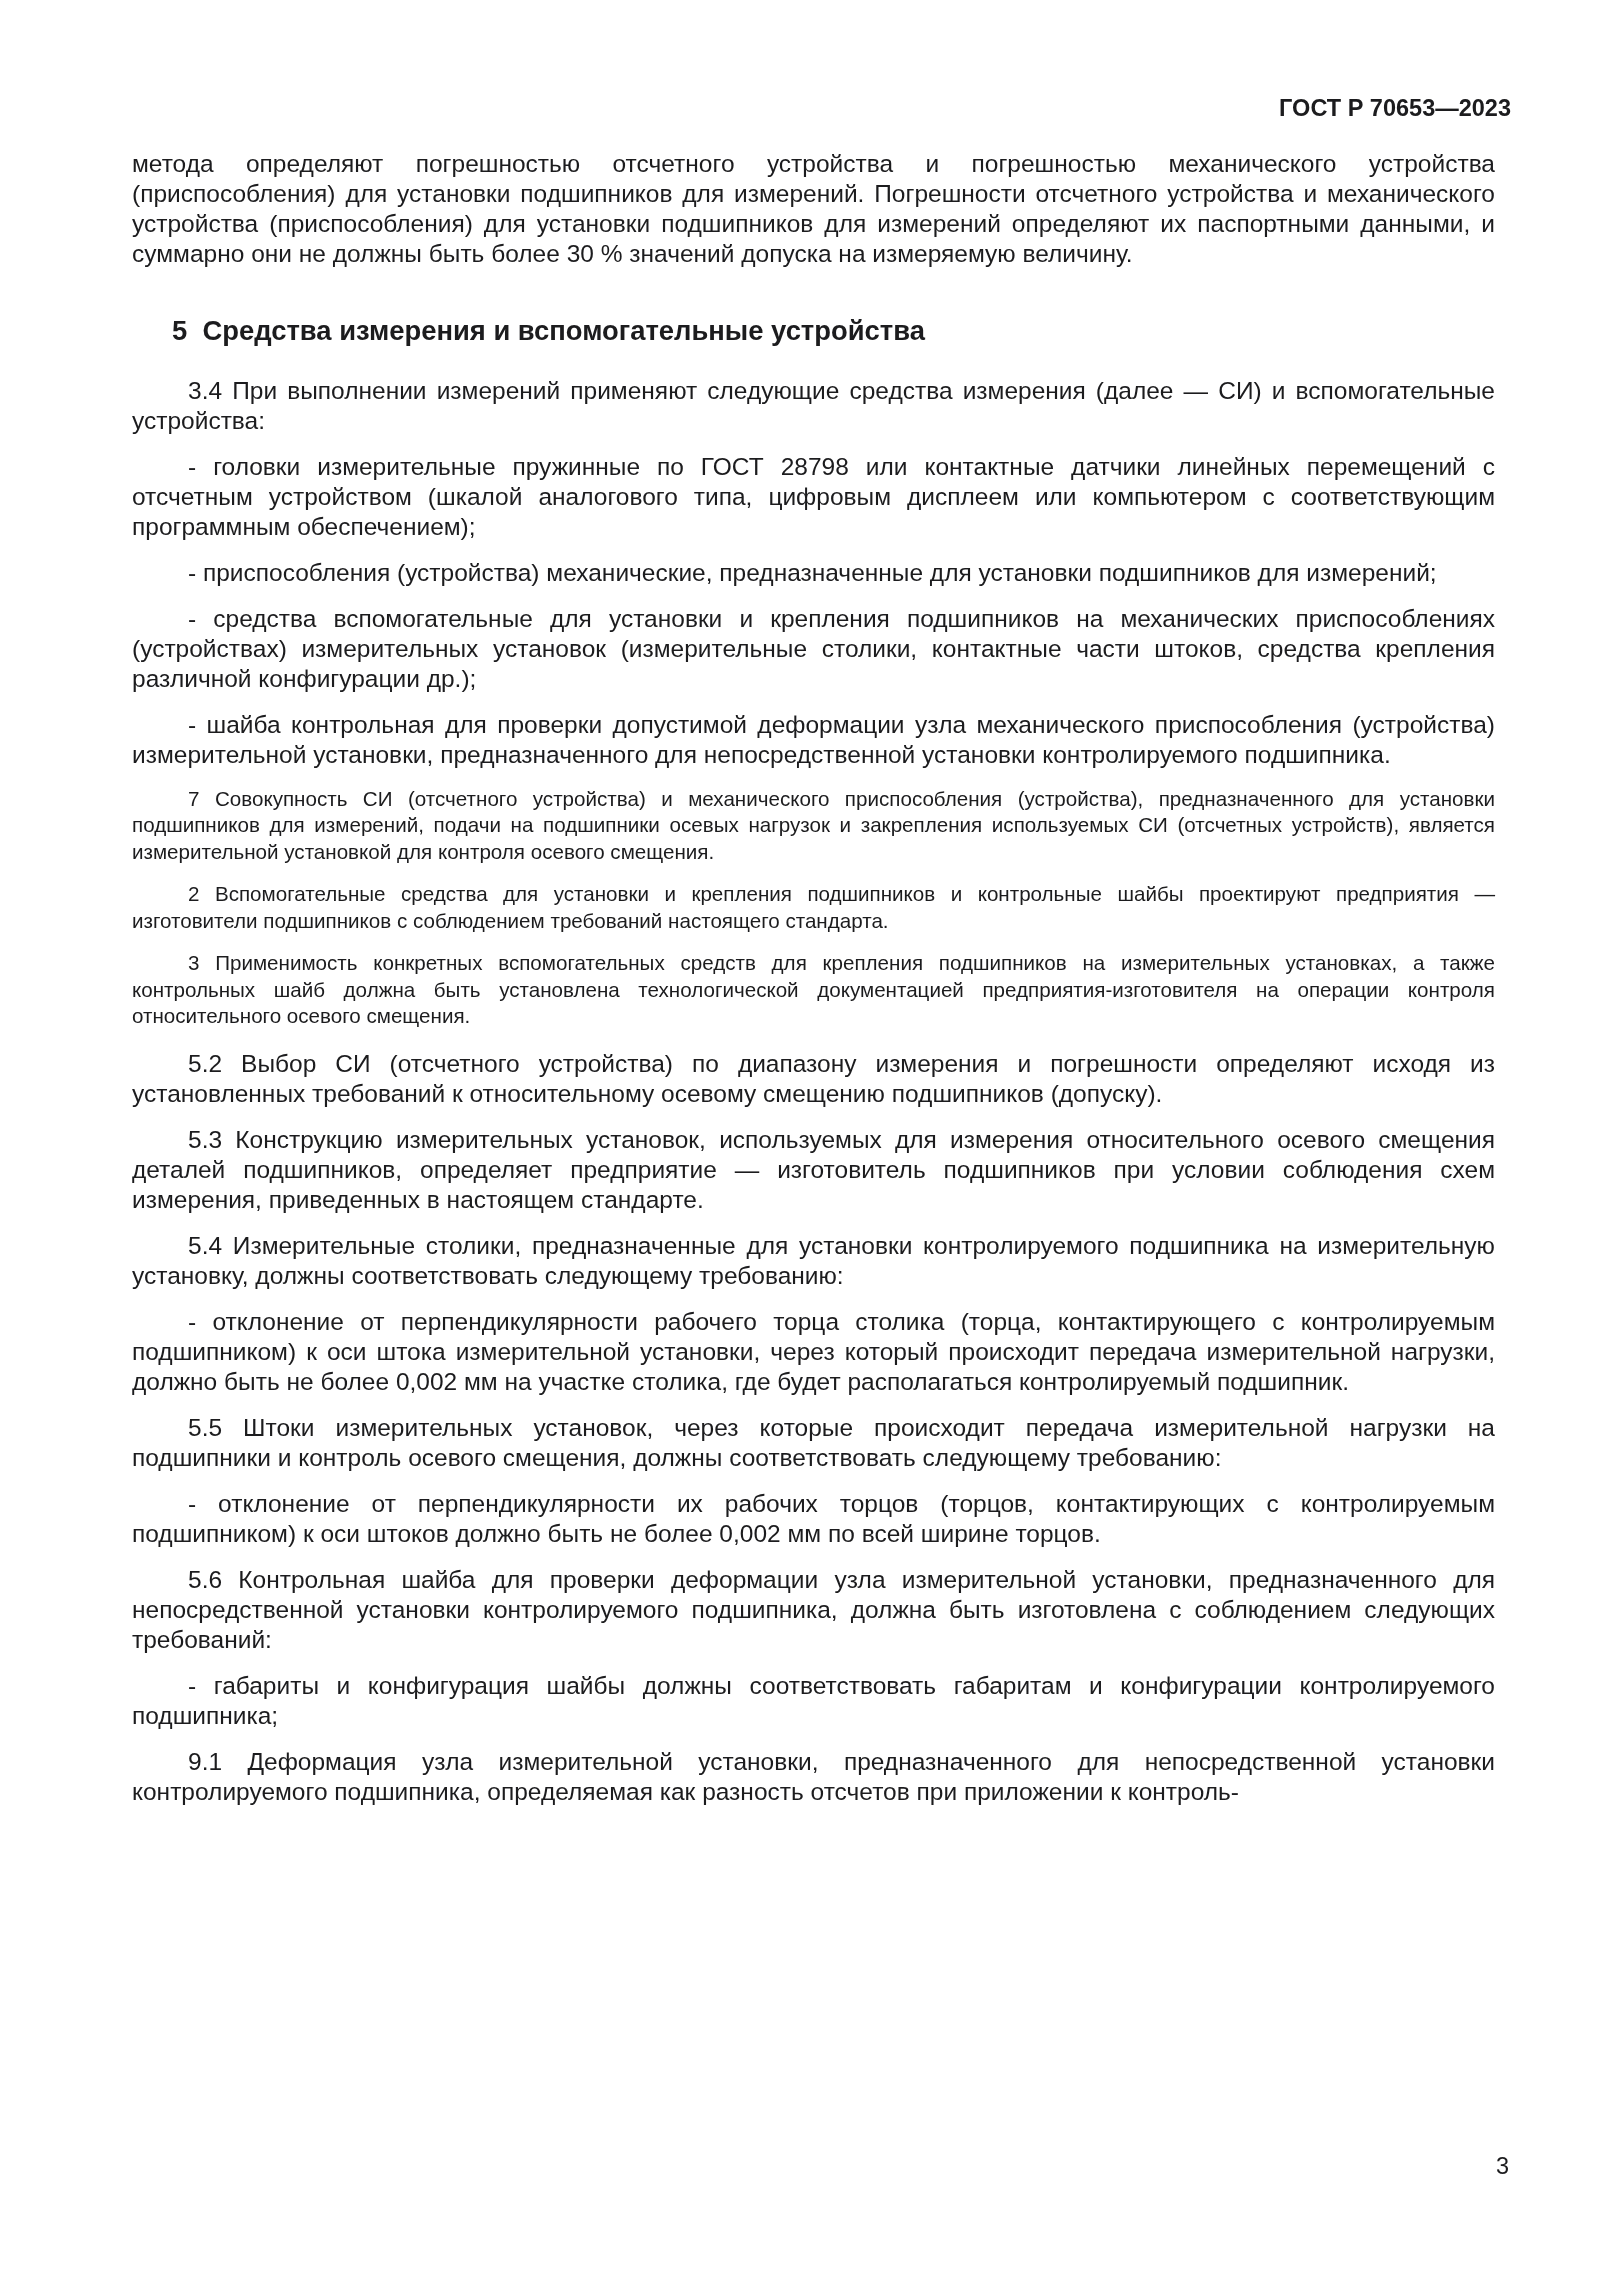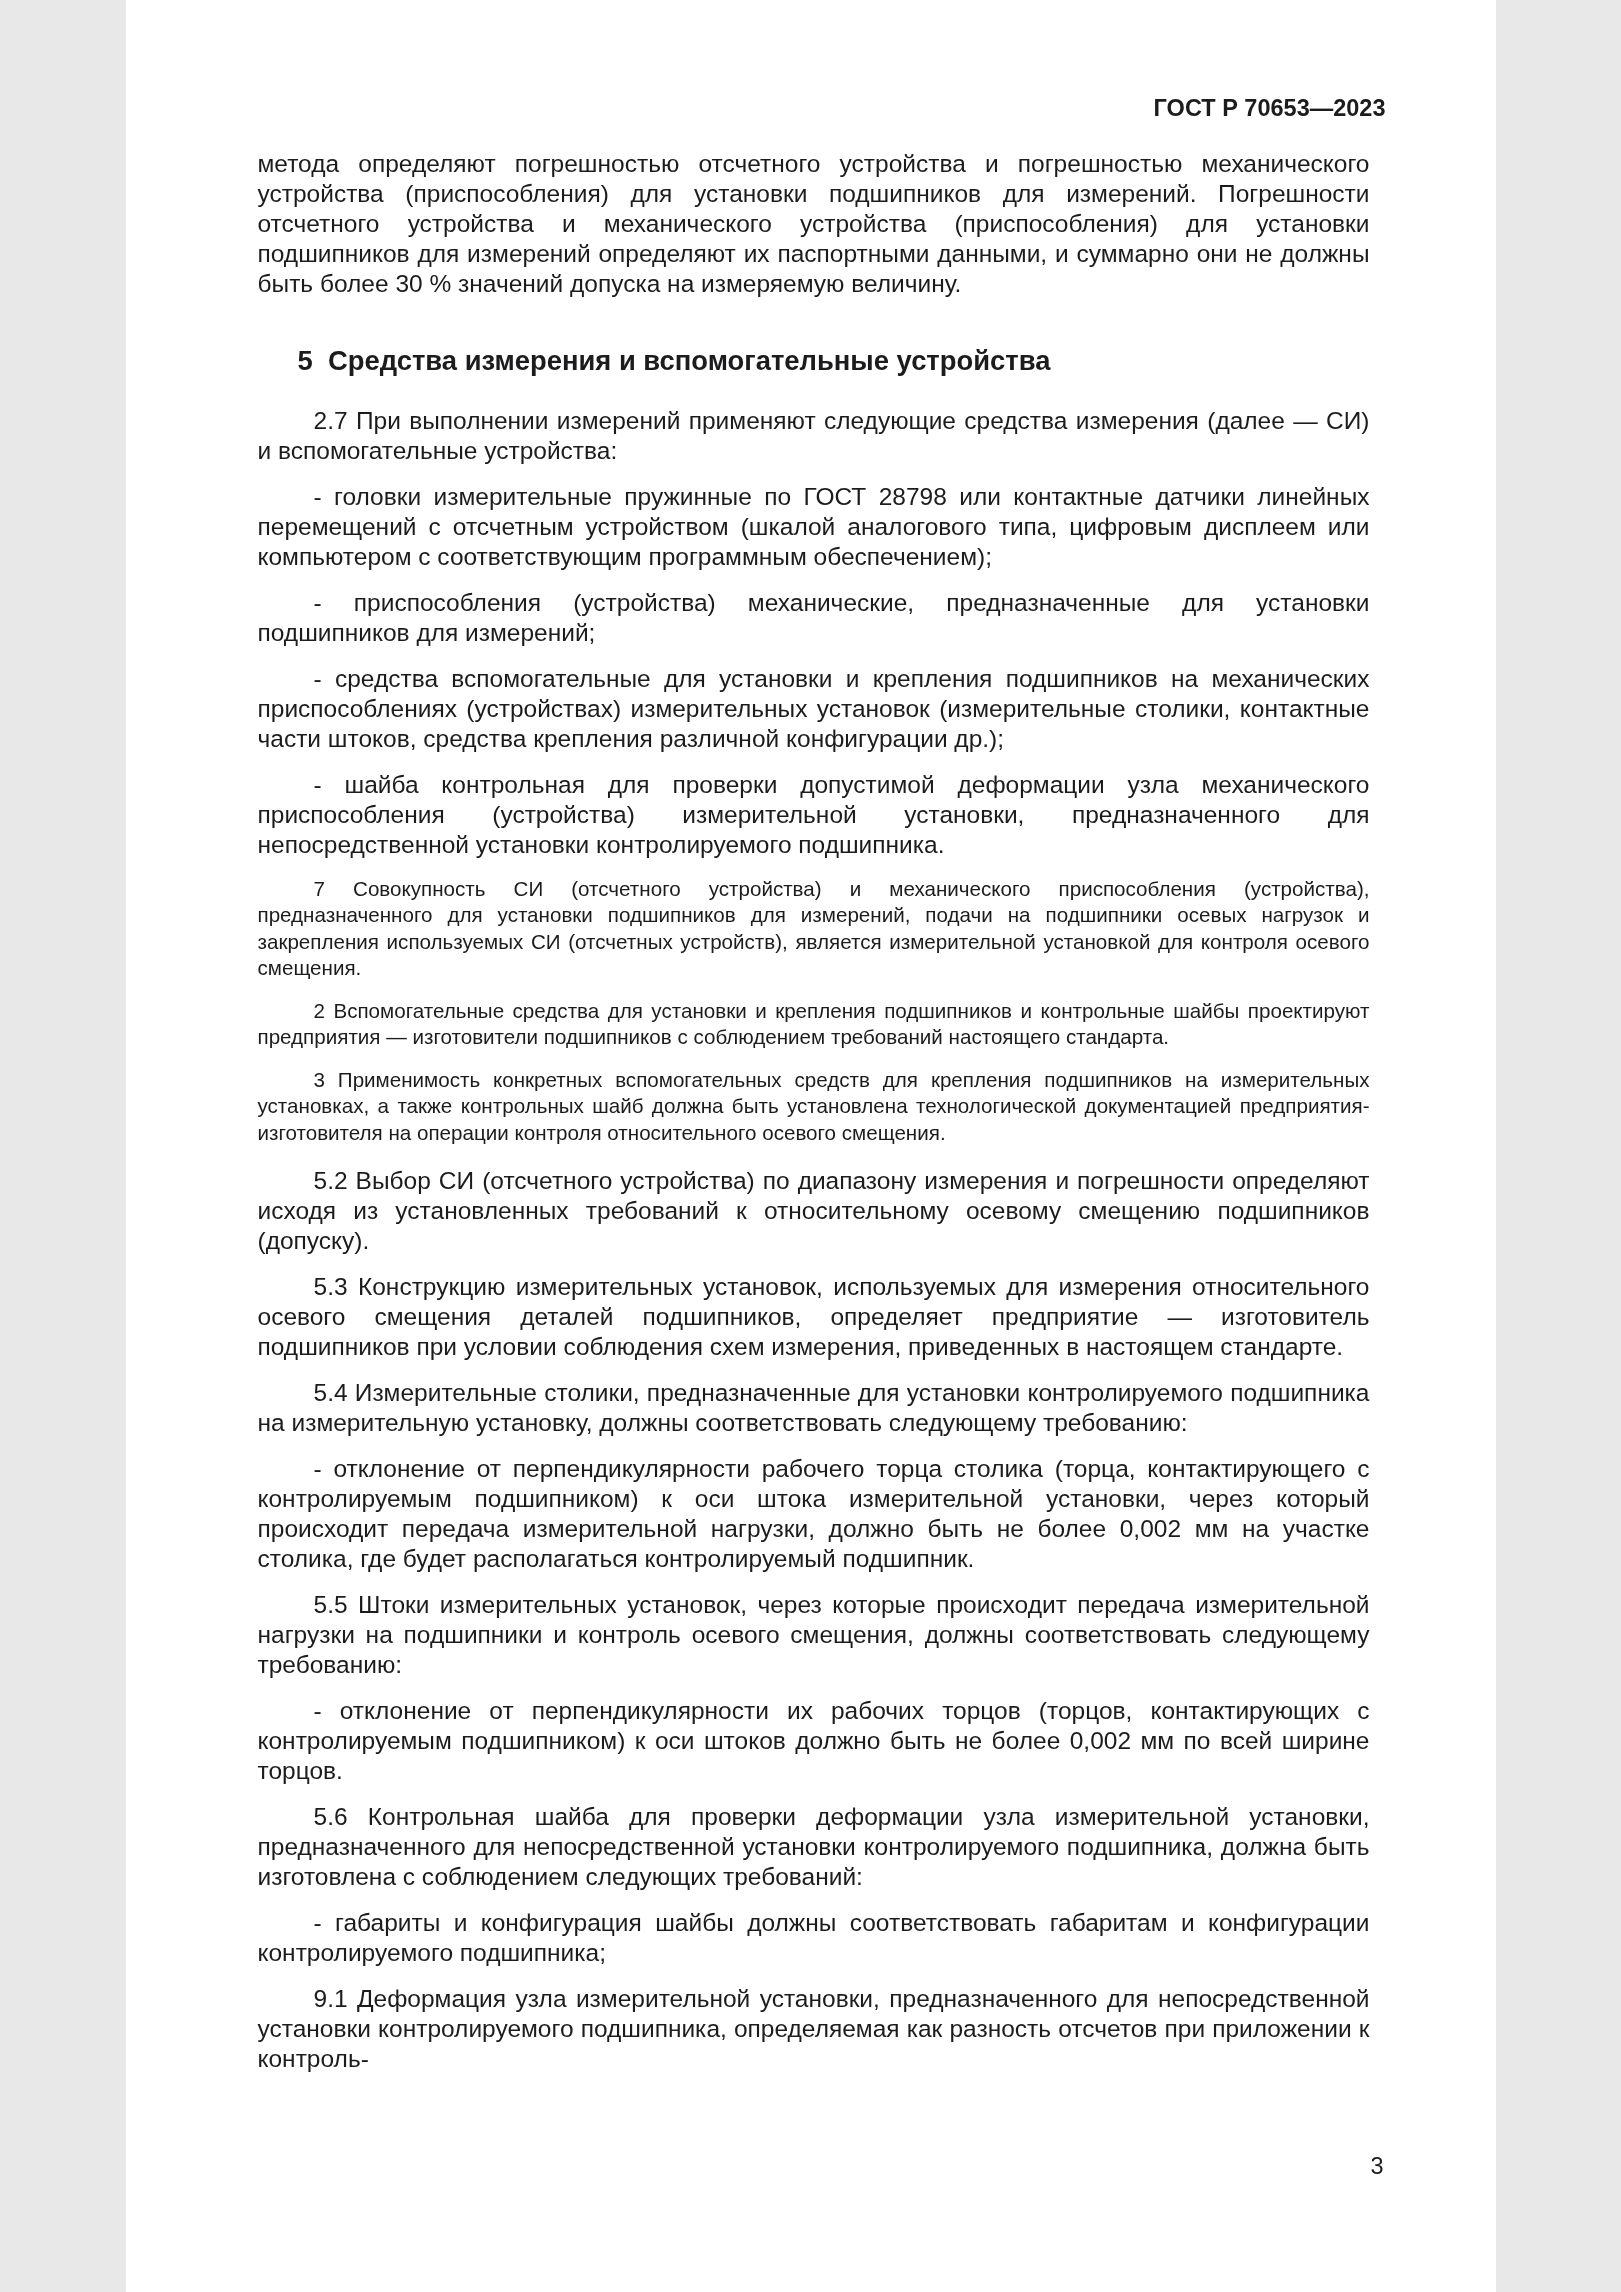--- a/index.html
+++ b/index.html
@@ -1,18 +1,18 @@
 <!DOCTYPE html>
 <html><head>
 <meta charset="utf-8">
 <style>
   * { box-sizing: border-box; }
   html, body { margin: 0; padding: 0; background: #e8e8e8; }
   .sheet {
-    width: 1370px;
+    width: 1621px;
     height: 2293px;
     margin: 0 auto;
     position: relative;
     background: #ffffff;
     padding: 94px 110px 0 116px;
     font-family: "Liberation Sans", sans-serif;
     color: #1c1c1e;
   }
   .doc-header {
     text-align: right;
@@ -66,21 +66,21 @@
 
   <header class="doc-header">
     <span>ГОСТ Р 70653—2023</span>
   </header>
 
   <main class="doc-body">
     <p class="para cont">метода определяют погрешностью отсчетного устройства и погрешностью механического устройства (приспособления) для установки подшипников для измерений. Погрешности отсчетного устройства и механического устройства (приспособления) для установки подшипников для измерений определяют их паспортными данными, и суммарно они не должны быть более 30 % значений допуска на измеряемую величину.</p>
 
     <h2 class="h2">5&nbsp;&nbsp;Средства измерения и вспомогательные устройства</h2>
 
-    <p class="para">2.7 При выполнении измерений применяют следующие средства измерения (далее — СИ) и вспомогательные устройства:</p>
+    <p class="para">3.4 При выполнении измерений применяют следующие средства измерения (далее — СИ) и вспомогательные устройства:</p>
     <p class="para">- головки измерительные пружинные по ГОСТ 28798 или контактные датчики линейных перемещений с отсчетным устройством (шкалой аналогового типа, цифровым дисплеем или компьютером с соответствующим программным обеспечением);</p>
     <p class="para">- приспособления (устройства) механические, предназначенные для установки подшипников для измерений;</p>
     <p class="para">- средства вспомогательные для установки и крепления подшипников на механических приспособлениях (устройствах) измерительных установок (измерительные столики, контактные части штоков, средства крепления различной конфигурации др.);</p>
     <p class="para">- шайба контрольная для проверки допустимой деформации узла механического приспособления (устройства) измерительной установки, предназначенного для непосредственной установки контролируемого подшипника.</p>
 
     <p class="note">7 Совокупность СИ (отсчетного устройства) и механического приспособления (устройства), предназначенного для установки подшипников для измерений, подачи на подшипники осевых нагрузок и закрепления используемых СИ (отсчетных устройств), является измерительной установкой для контроля осевого смещения.</p>
     <p class="note">2 Вспомогательные средства для установки и крепления подшипников и контрольные шайбы проектируют предприятия — изготовители подшипников с соблюдением требований настоящего стандарта.</p>
     <p class="note">3 Применимость конкретных вспомогательных средств для крепления подшипников на измерительных установках, а также контрольных шайб должна быть установлена технологической документацией предприятия-изготовителя на операции контроля относительного осевого смещения.</p>
 
     <p class="para spaced-top">5.2 Выбор СИ (отсчетного устройства) по диапазону измерения и погрешности определяют исходя из установленных требований к относительному осевому смещению подшипников (допуску).</p>

